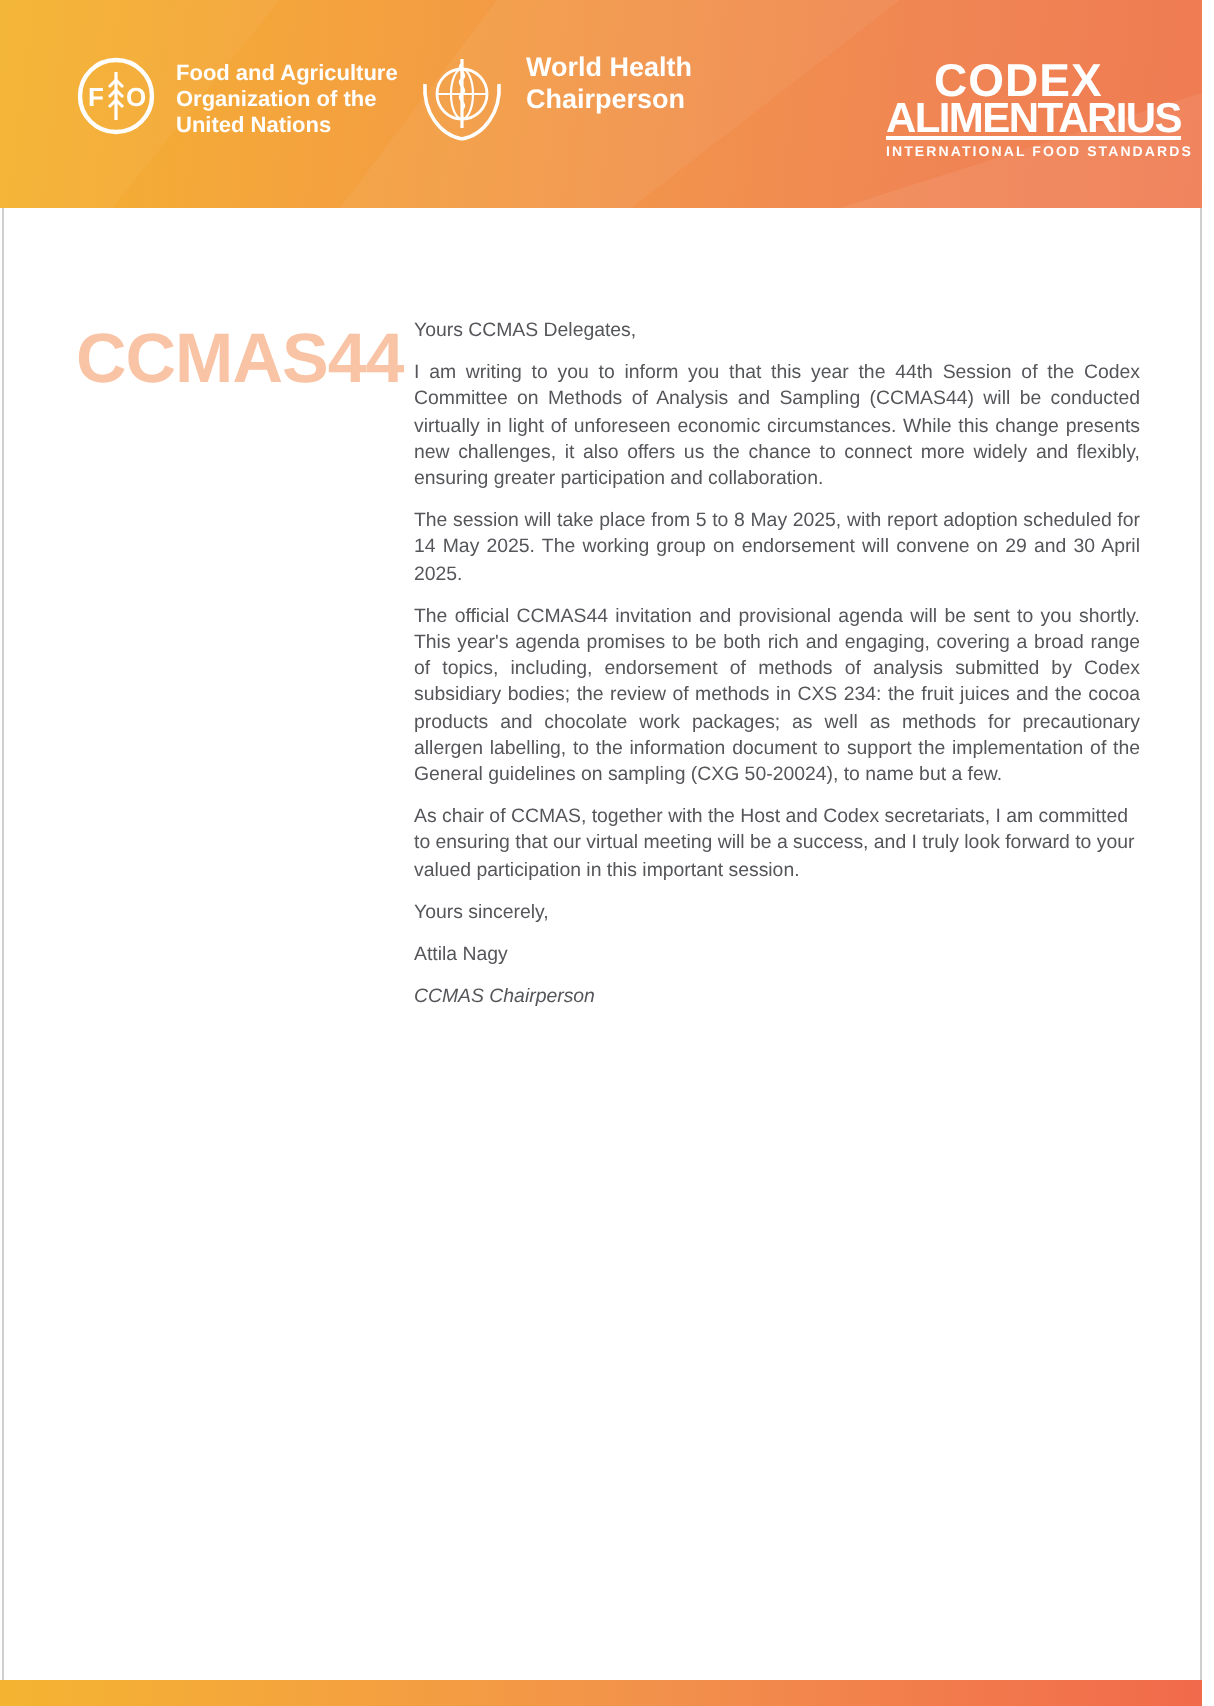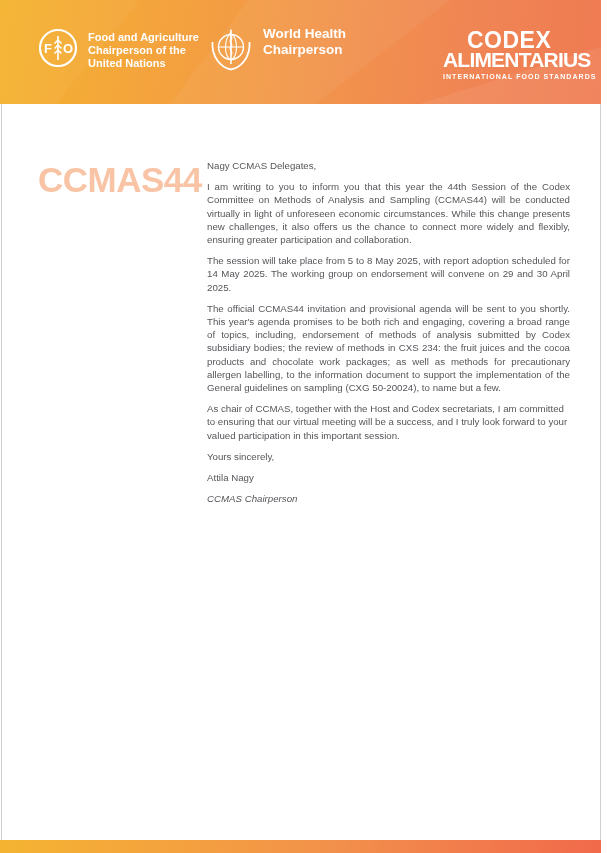--- a/index.html
+++ b/index.html
@@ -35,21 +35,21 @@
              clip-path:polygon(0 0, 100% 0, 40% 100%, 0 100%); }
 
   .fao-block { position:absolute; left:38px; top:28px; display:flex; gap:10px; align-items:center; }
   .fao-text  { color:#fff; font-weight:bold; font-size:11px; line-height:13px; }
 
   .who-block { position:absolute; left:207px; top:26px; display:flex; gap:8px; align-items:flex-start; }
   .who-text  { color:#fff; font-weight:bold; font-size:13.5px; line-height:15.5px; }
 
   .codex-block { position:absolute; left:443px; top:30px; color:#fff; }
   .codex-line1 { font-size:23px; font-weight:bold; line-height:20px; letter-spacing:0.5px;margin-left:24px; }
-  .codex-line2 { font-size:21px; font-weight:bold; line-height:20px; letter-spacing:-0.8px; }
+  .codex-line2 { font-size:21px; font-weight:bold; line-height:20px; letter-spacing:-0.8px;text-decoration:underline; }
   .codex-sub   { font-size:7px; font-weight:bold; letter-spacing:1.05px; margin-top:3px; }
 
   
   .watermark {
     position:absolute; left:38px; top:160px;
     font-size:35px; font-weight:bold; letter-spacing:-0.5px;
     color:#F9C4A5;
   }
   .letter {
     position:absolute; left:207px; top:159px; width:363px;
@@ -83,21 +83,21 @@
         <svg width="40" height="40" viewBox="0 0 40 40">
           <circle cx="20" cy="20" r="18" fill="none" stroke="#fff" stroke-width="2.2"></circle>
           <text x="6" y="25" font-size="13" font-weight="bold" fill="#fff" font-family="Liberation Sans, sans-serif">F</text>
           <text x="25" y="25" font-size="13" font-weight="bold" fill="#fff" font-family="Liberation Sans, sans-serif">O</text>
           <line x1="20" y1="8" x2="20" y2="32" stroke="#fff" stroke-width="1.6"></line>
           <path d="M20,12 L16.5,15.5 M20,12 L23.5,15.5 M20,17 L16.5,20.5 M20,17 L23.5,20.5 M20,22 L16.5,25.5 M20,22 L23.5,25.5" stroke="#fff" stroke-width="1.5" fill="none"></path>
         </svg>
       </span>
       <div class="fao-text">
         <div>Food and Agriculture</div>
-        <div>Chairperson of the</div>
+        <div>Organization of the</div>
         <div>United Nations</div>
       </div>
     </div>
 
     <div class="who-block">
       <span>
         <svg width="48" height="48" viewBox="0 0 48 48">
           <circle cx="24" cy="21" r="12.5" fill="none" stroke="#fff" stroke-width="1.4"></circle>
           <line x1="11.5" y1="21" x2="36.5" y2="21" stroke="#fff" stroke-width="1.1"></line>
           <ellipse cx="24" cy="21" rx="5.5" ry="12.5" fill="none" stroke="#fff" stroke-width="1.1"></ellipse>
@@ -118,21 +118,21 @@
       <div class="codex-sub">INTERNATIONAL FOOD STANDARDS</div>
     </div>
   </div>
 
   <div class="edge edge-left"></div>
   <div class="edge edge-right"></div>
 
   <div class="watermark">CCMAS44</div>
 
   <div class="letter">
-    <p class="salutation align-left">Nagy CCMAS Delegates,</p>
+    <p class="salutation align-left">Yours CCMAS Delegates,</p>
     <p>I am writing to you to inform you that this year the 44th Session of the Codex Committee on Methods of Analysis and Sampling (CCMAS44) will be conducted virtually in light of unforeseen economic circumstances. While this change presents new challenges, it also offers us the chance to connect more widely and flexibly, ensuring greater participation and collaboration.</p>
     <p>The session will take place from 5 to 8 May 2025, with report adoption scheduled for 14 May 2025. The working group on endorsement will convene on 29 and 30 April 2025.</p>
     <p>The official CCMAS44 invitation and provisional agenda will be sent to you shortly. This year's agenda promises to be both rich and engaging, covering a broad range of topics, including, endorsement of methods of analysis submitted by Codex subsidiary bodies; the review of methods in CXS 234: the fruit juices and the cocoa products and chocolate work packages; as well as methods for precautionary allergen labelling, to the information document to support the implementation of the General guidelines on sampling (CXG 50-20024), to name but a few.</p>
     <p class="align-left">As chair of CCMAS, together with the Host and Codex secretariats, I am committed to ensuring that our virtual meeting will be a success, and I truly look forward to your valued participation in this important session.</p>
     <p class="closing align-left">Yours sincerely,</p>
     <p class="sig-name align-left">Attila Nagy</p>
     <p class="sig-title align-left">CCMAS Chairperson</p>
   </div>
 
   <div class="footer"></div>

